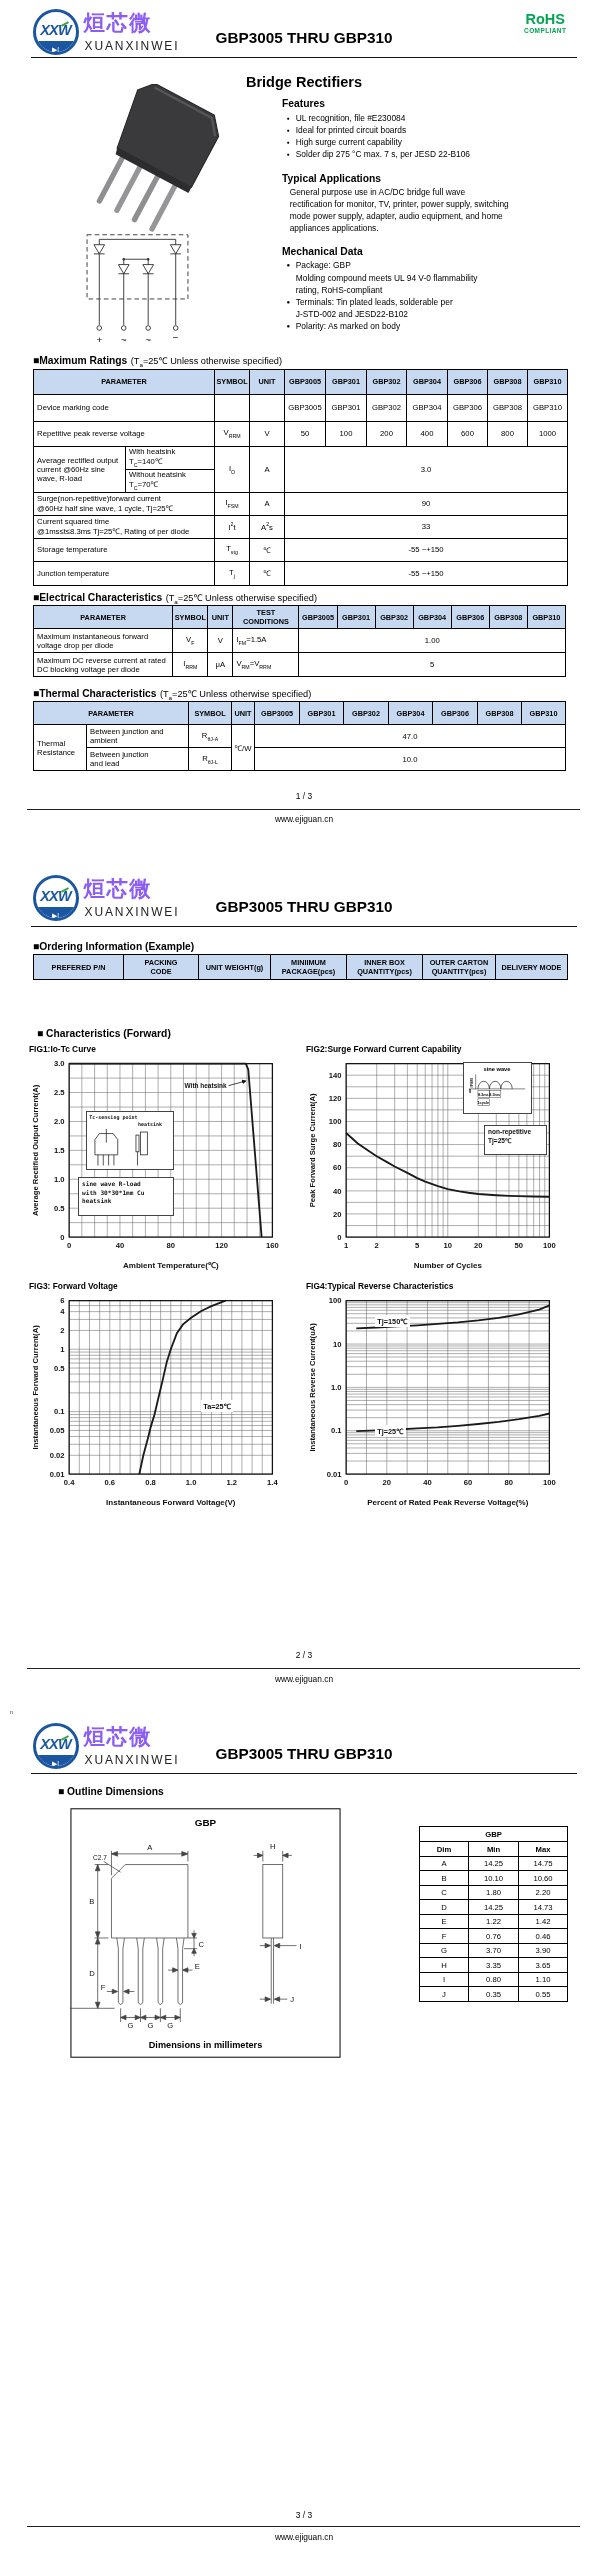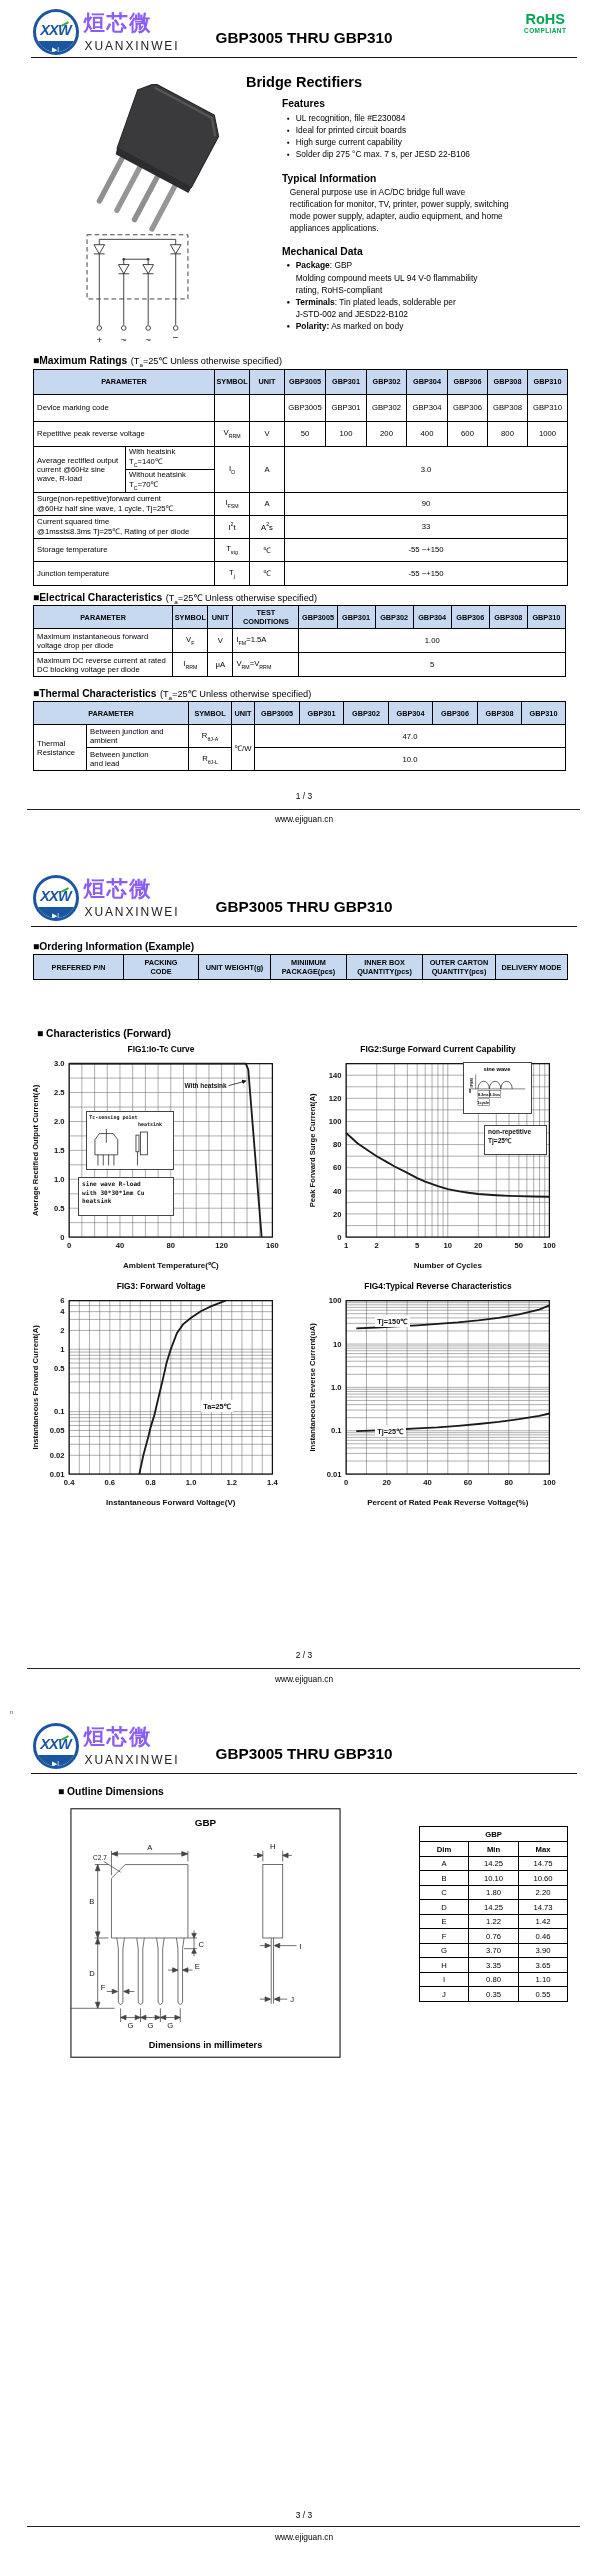--- a/index.html
+++ b/index.html
@@ -26,34 +26,34 @@
   
   .pg{left:0;width:608px;text-align:center;font-size:8.4px;}
   .frule{left:27px;width:553px;border-top:1.1px solid #222;}
   
   .sec{font-size:10.3px;font-weight:bold;}
   .sec-cond{font-size:9.2px;font-weight:normal;}
   .pre{white-space:pre-line;}
   .feat-item{font-size:8.4px;line-height:12px;padding-left:9.2px;position:relative;}
   .feat-item:before{content:"●";position:absolute;left:0;top:0;font-size:5px;line-height:12px;}
   .mech-line{font-size:8.4px;line-height:12.2px;padding-left:9.2px;position:relative;}
-  .mech-b{font-weight:bold;}
+  .mech-b{font-weight:normal;}
   .mech-dot{position:absolute;left:0;font-size:6.1px;}
   .body-txt{font-size:8.4px;line-height:12px;}
   
   table{border-collapse:collapse;table-layout:fixed;}
   .t td,.t th{border:0.8px solid #000;font-size:7.7px;text-align:center;vertical-align:middle;
               padding:0.8px 1.5px;overflow:hidden;}
   .t th{background:#c6d9f1;font-weight:bold;font-size:7.3px;}
   .left{text-align:left !important;padding-left:3.1px !important;}
   sub{font-size:68%;}  sup{font-size:68%;}
   .sy{white-space:nowrap;}
   
   .fig{position:absolute;width:264px;}
-  .fig-title{text-align:center;font-size:8.4px;font-weight:bold;height:12.2px;}
+  .fig-title{text-align:left;font-size:8.4px;font-weight:bold;height:12.2px;}
   .figsvg{display:block;}
   svg text{font-family:"Liberation Sans",sans-serif;}
   .inset{position:absolute;background:#fff;border:0.8px solid #444;
          font-family:"DejaVu Sans Mono",monospace;font-weight:bold;color:#111;}
   .inset-plain{position:absolute;background:#fff;font-weight:bold;color:#111;
                font-family:"Liberation Sans",sans-serif;}
   .dim-t td,.dim-t th{border:0.8px solid #000;font-size:7.7px;text-align:center;padding:0;}
   .dim-t th{background:#fff;font-weight:bold;}
 </style>
 </head>
@@ -96,21 +96,21 @@
     <div class="sec">Features</div>
     <div style="margin-top:3.1px;margin-left:4.6px;">
       <div class="feat-item">UL recognition, file #E230084</div>
       <div class="feat-item">Ideal for printed circuit boards</div>
       <div class="feat-item">High surge current capability</div>
       <div class="feat-item">Solder dip 275 °C max. 7 s, per JESD 22-B106</div>
     </div>
   </div>
 
   <div class="abs" style="left:282px;top:173px;width:314px;">
-    <div class="sec">Typical Information</div>
+    <div class="sec">Typical Applications</div>
     <div class="body-txt pre" style="margin-top:2.3px;margin-left:7.7px;">General purpose use in AC/DC bridge full wave
 rectification for monitor, TV, printer, power supply, switching
 mode power supply, adapter, audio equipment, and home
 appliances applications.</div>
   </div>
 
   <div class="abs" style="left:282px;top:246px;width:314px;">
     <div class="sec">Mechanical Data</div>
     <div style="margin-top:2.3px;margin-left:4.6px;">
       <div class="mech-line"><span class="mech-dot">●</span><span class="mech-b">Package</span><span>: GBP</span></div>

